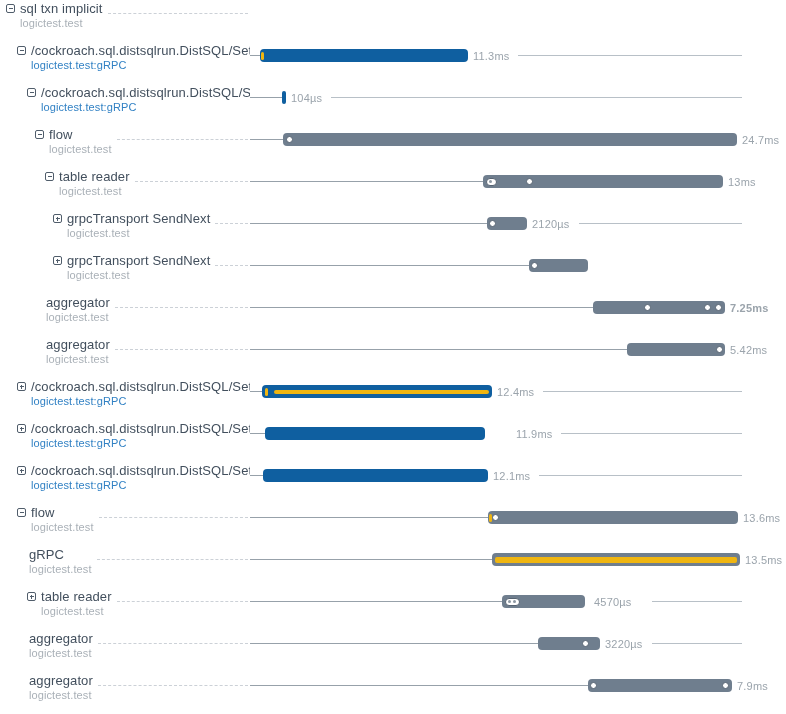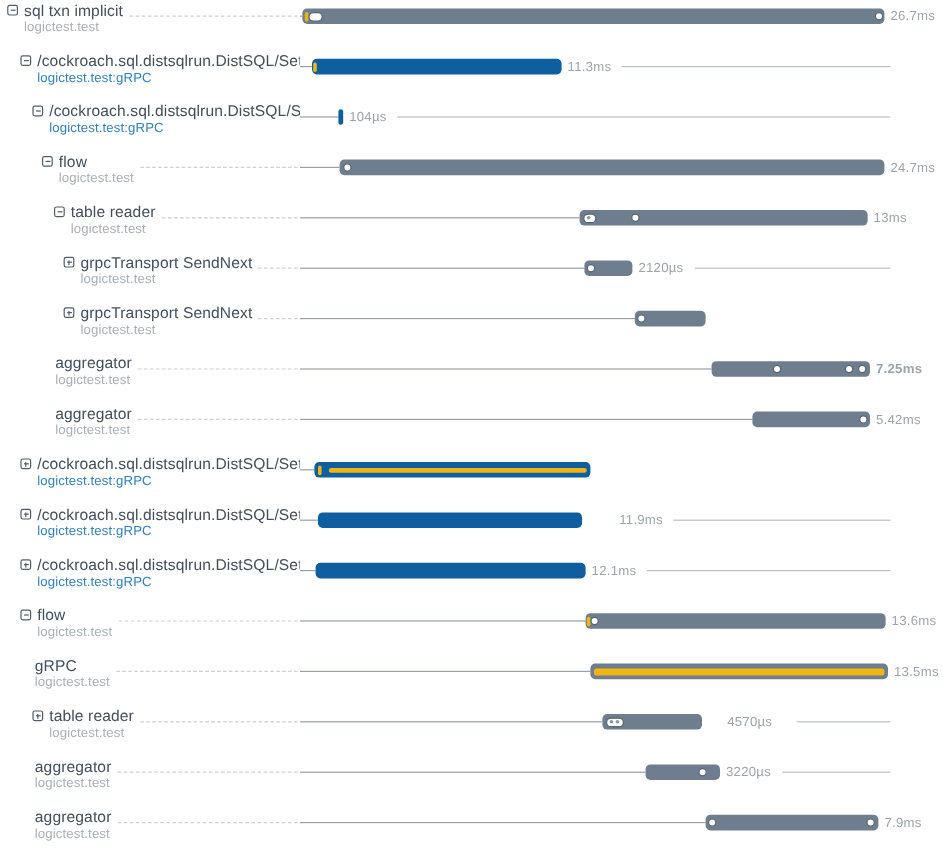--- a/index.html
+++ b/index.html
@@ -80,32 +80,20 @@
       <div class="indent" style="width: 6px;"></div>
       <div class="label-block">
         <div class="title-line">
           <span class="exp minus"></span>
           <span class="title">sql txn implicit</span>
         </div>
         <div class="subtitle icon-pad">logictest.test</div>
       </div>
       <div class="dashes"></div>
     </div>
-    <div class="timeline">
-      <div class="lead" style="width: 2px;"></div>
-      <div class="bar gray" style="left: 2px; width: 485px;">
-          <div class="m-ydash" style="left: 2px;"></div>
-          <div class="m-pill" style="width: 12px; left: 5px;"></div>
-          <div class="m-dot" style="left: 477px;"></div>
-        </div>
-      <div class="after" style="left: 492px;">
-        <span class="duration">26.7ms</span>
-        <div class="trail"></div>
-      </div>
-    </div>
   </div>
 
   <div class="row">
     <div class="labels">
       <div class="indent" style="width: 17px;"></div>
       <div class="label-block">
         <div class="title-line">
           <span class="exp minus"></span>
           <span class="title">/cockroach.sql.distsqlrun.DistSQL/Set</span>
         </div>
@@ -303,20 +291,24 @@
         <div class="subtitle icon-pad link">logictest.test:gRPC</div>
       </div>
       <div class="dashes"></div>
     </div>
     <div class="timeline">
       <div class="lead" style="width: 12px;"></div>
       <div class="bar blue" style="left: 12px; width: 230px;">
           <div class="m-ydash" style="left: 3px;"></div>
           <div class="m-stripe" style="width: 215px; height: 4px; left: 12px;"></div>
         </div>
+      <div class="after" style="left: 247px;">
+        <span class="duration">12.4ms</span>
+        <div class="trail"></div>
+      </div>
     </div>
   </div>
 
   <div class="row">
     <div class="labels">
       <div class="indent" style="width: 17px;"></div>
       <div class="label-block">
         <div class="title-line">
           <span class="exp plus"></span>
           <span class="title">/cockroach.sql.distsqlrun.DistSQL/Set</span>
@@ -419,21 +411,21 @@
       <div class="dashes"></div>
     </div>
     <div class="timeline">
       <div class="lead" style="width: 252px;"></div>
       <div class="bar gray" style="left: 252px; width: 83px;">
           <div class="m-pill" style="width: 15px; left: 3px;">
             <i></i>
             <i></i>
           </div>
         </div>
-      <div class="after" style="left: 356px; gap: 11px;">
+      <div class="after" style="left: 344px; gap: 11px;">
         <span class="duration">4570µs</span>
         <div class="trail"></div>
       </div>
     </div>
   </div>
 
   <div class="row">
     <div class="labels">
       <div class="indent" style="width: 29px;"></div>
       <div class="label-block">

